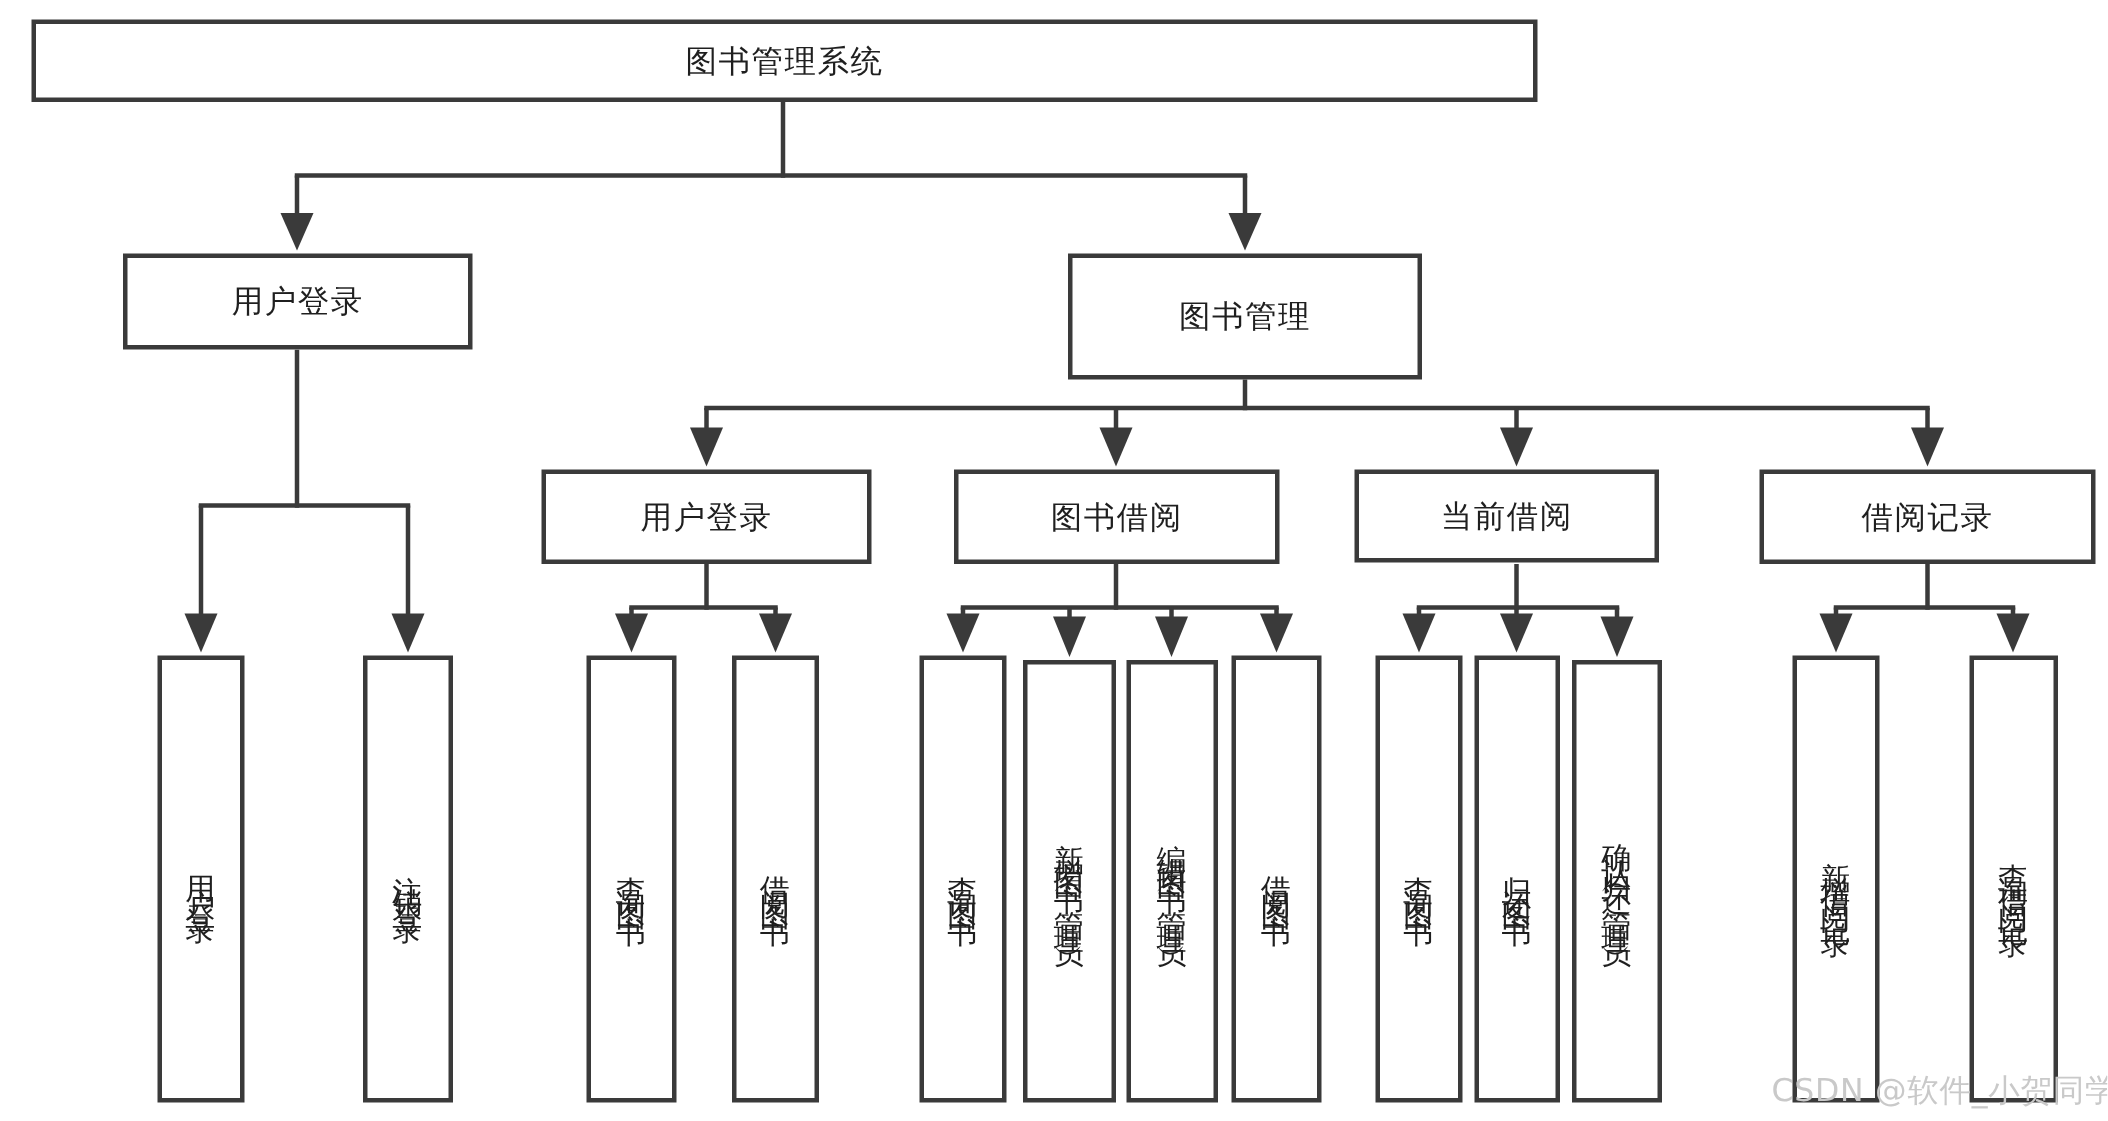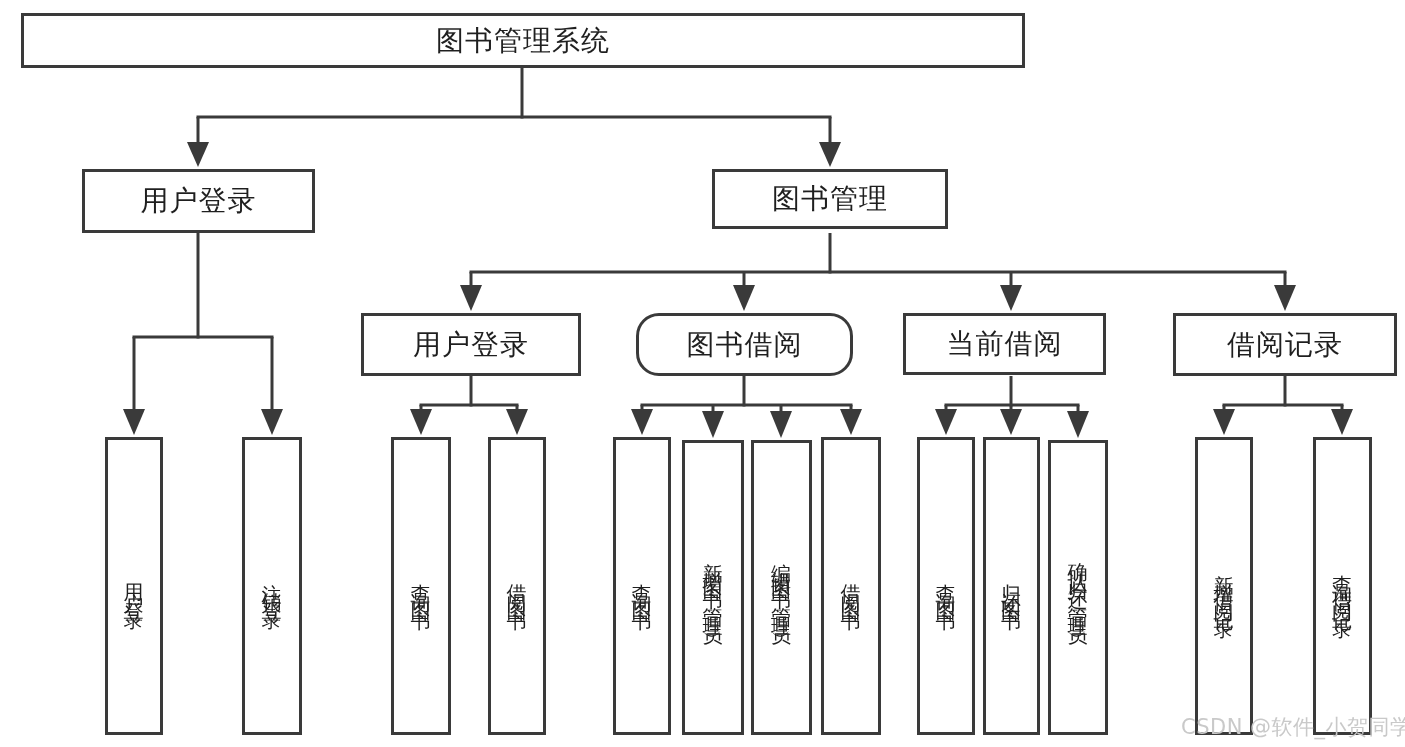--- a/index.html
+++ b/index.html
@@ -4,21 +4,21 @@
 <style>
   html,body{margin:0;padding:0;background:#ffffff;}
   body{font-family:"DejaVu Sans","Liberation Sans",sans-serif;}
   .canvas{
     position:relative;width:1405px;height:747px;background:#ffffff;overflow:hidden;
   }
   .wires{position:absolute;left:0;top:0;pointer-events:none;}
   .node{
     position:absolute;box-sizing:border-box;border:3px solid #3a3a3a;background:#ffffff;
     display:flex;align-items:center;justify-content:center;
-    font-size:28px;color:#1f1f1f;letter-spacing:1px;white-space:nowrap;
+    font-size:21px;color:#1f1f1f;letter-spacing:1px;white-space:nowrap;
   }
   .leaf{
     position:absolute;box-sizing:border-box;border:3px solid #3a3a3a;background:#ffffff;
     display:flex;align-items:center;justify-content:center;
   }
   .leaf span{
     writing-mode:vertical-rl;text-orientation:mixed;
     font-size:20px;color:#1f1f1f;letter-spacing:9px;line-height:1;
   }
   .watermark{
@@ -107,28 +107,28 @@
     </g>
   </svg>
 
   <div class="node" style="left:21px;top:13px;width:1004px;height:55px;">
     <span>图书管理系统</span>
   </div>
 
   <div class="node" style="left:82px;top:169px;width:233px;height:64px;">
     <span>用户登录</span>
   </div>
-  <div class="node" style="left:712px;top:169px;width:236px;height:60px;">
+  <div class="node" style="left:712px;top:169px;width:236px;height:84px;">
     <span>图书管理</span>
   </div>
 
   <div class="node" style="left:361px;top:313px;width:220px;height:63px;">
     <span>用户登录</span>
   </div>
-  <div class="node" style="left:636px;top:313px;width:217px;height:63px;border-radius:23px;">
+  <div class="node" style="left:636px;top:313px;width:217px;height:63px;">
     <span>图书借阅</span>
   </div>
   <div class="node" style="left:903px;top:313px;width:203px;height:62px;">
     <span>当前借阅</span>
   </div>
   <div class="node" style="left:1173px;top:313px;width:224px;height:63px;">
     <span>借阅记录</span>
   </div>
 
   <div class="leaf" style="left:105px;top:437px;width:58px;height:298px;">

